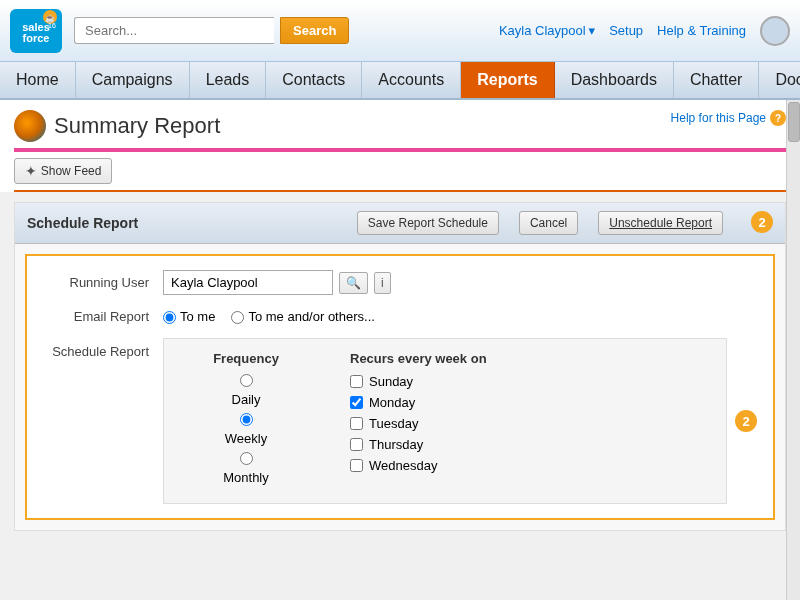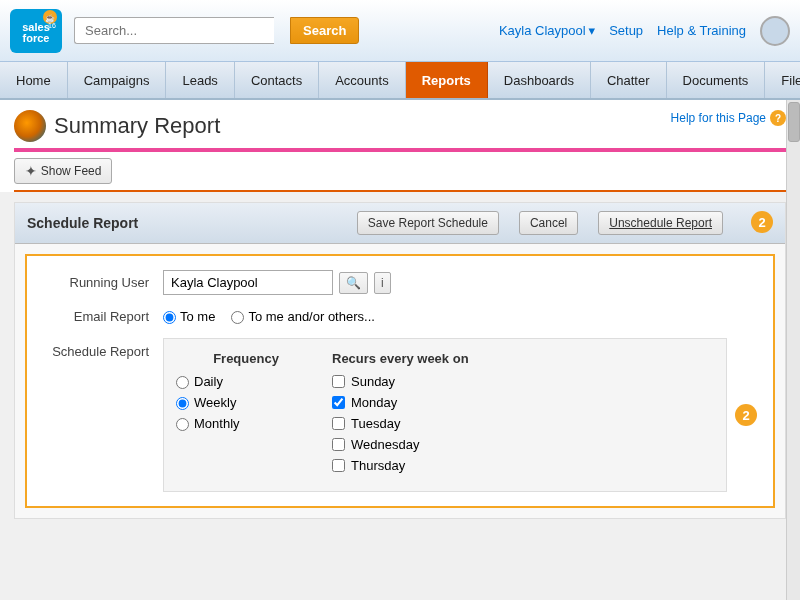--- a/index.html
+++ b/index.html
@@ -16,21 +16,21 @@
       justify-content: space-between;
     }
     .header-left { display: flex; align-items: center; gap: 10px; }
     .salesforce-logo {
       display: flex; align-items: center; gap: 4px;
     }
     .logo-icon {
       width: 44px; height: 44px;
       position: relative;
     }
-    .search-area { display: flex; align-items: center; gap: 16px; padding-left: 10px; }
+    .search-area { display: flex; align-items: center; gap: 6px; padding-left: 10px; }
     .search-input {
       border: 1px solid #aaa;
       border-right: none;
       padding: 5px 10px;
       font-size: 13px;
       width: 200px;
       color: #999;
       background: white;
       border-radius: 3px 0 0 3px;
     }
@@ -58,21 +58,21 @@
     .navbar {
       background: linear-gradient(to bottom, #e8eef5, #c8d8e8);
       border-bottom: 2px solid #a0b8cc;
       height: 38px;
       display: flex;
       align-items: stretch;
     }
     .nav-item {
       padding: 0 16px;
       display: flex; align-items: center;
-      font-size: 13px;
+      font-size: 16px;
       color: #222;
       cursor: pointer;
       border-right: 1px solid #b0c4d8;
       white-space: nowrap;
     }
     .nav-item.active {
       background: #e05a00;
       color: white;
       font-weight: bold;
       border-right: 1px solid #c04800;
@@ -223,27 +223,27 @@
       padding-top: 6px;
       font-size: 13px;
       color: #444;
     }
     .schedule-content {
       flex: 1;
       background: #f5f5f5;
       border: 1px solid #ddd;
       padding: 12px;
       display: flex;
-      gap: 0;
+      gap: 18px;
     }
     .frequency-col {
       width: 140px;
     }
     .frequency-title { font-size: 13px; font-weight: bold; margin-bottom: 8px; text-align: center; color: #333; }
-    .freq-option { display: flex; align-items: flex-end; gap: 5px; margin-bottom: 6px; font-size: 13px; cursor: pointer; }
+    .freq-option { display: flex; align-items: center; gap: 5px; margin-bottom: 6px; font-size: 13px; cursor: pointer; flex-direction: column; }
     .recurs-col { flex: 1; padding-left: 16px; }
     .recurs-title { font-size: 13px; margin-bottom: 8px; color: #333; font-weight: bold; }
     .day-option { display: flex; align-items: center; gap: 6px; margin-bottom: 6px; font-size: 13px; cursor: pointer; }
 
     .sidebar-badge {
       background: #f5a623;
       color: white;
       border-radius: 50%;
       width: 22px; height: 22px;
       display: inline-flex; align-items: center; justify-content: center;
@@ -398,25 +398,25 @@
                 <label class="day-option">
                   <input type="checkbox" checked="" style="">
                   <span>Monday</span>
                 </label>
                 <label class="day-option">
                   <input type="checkbox" style="">
                   <span>Tuesday</span>
                 </label>
                 <label class="day-option">
                   <input type="checkbox" style="">
-                  <span>Wednesday</span>
+                  <span>Thursday</span>
                 </label>
                 <label class="day-option">
                   <input type="checkbox" style="">
-                  <span>Thursday</span>
+                  <span>Wednesday</span>
                 </label>
               </div>
 
             </div>
             <span class="sidebar-badge" style="margin-left:8px; align-self:center;">2</span>
           </div>
 
         </div>
       </div>
     </div>

